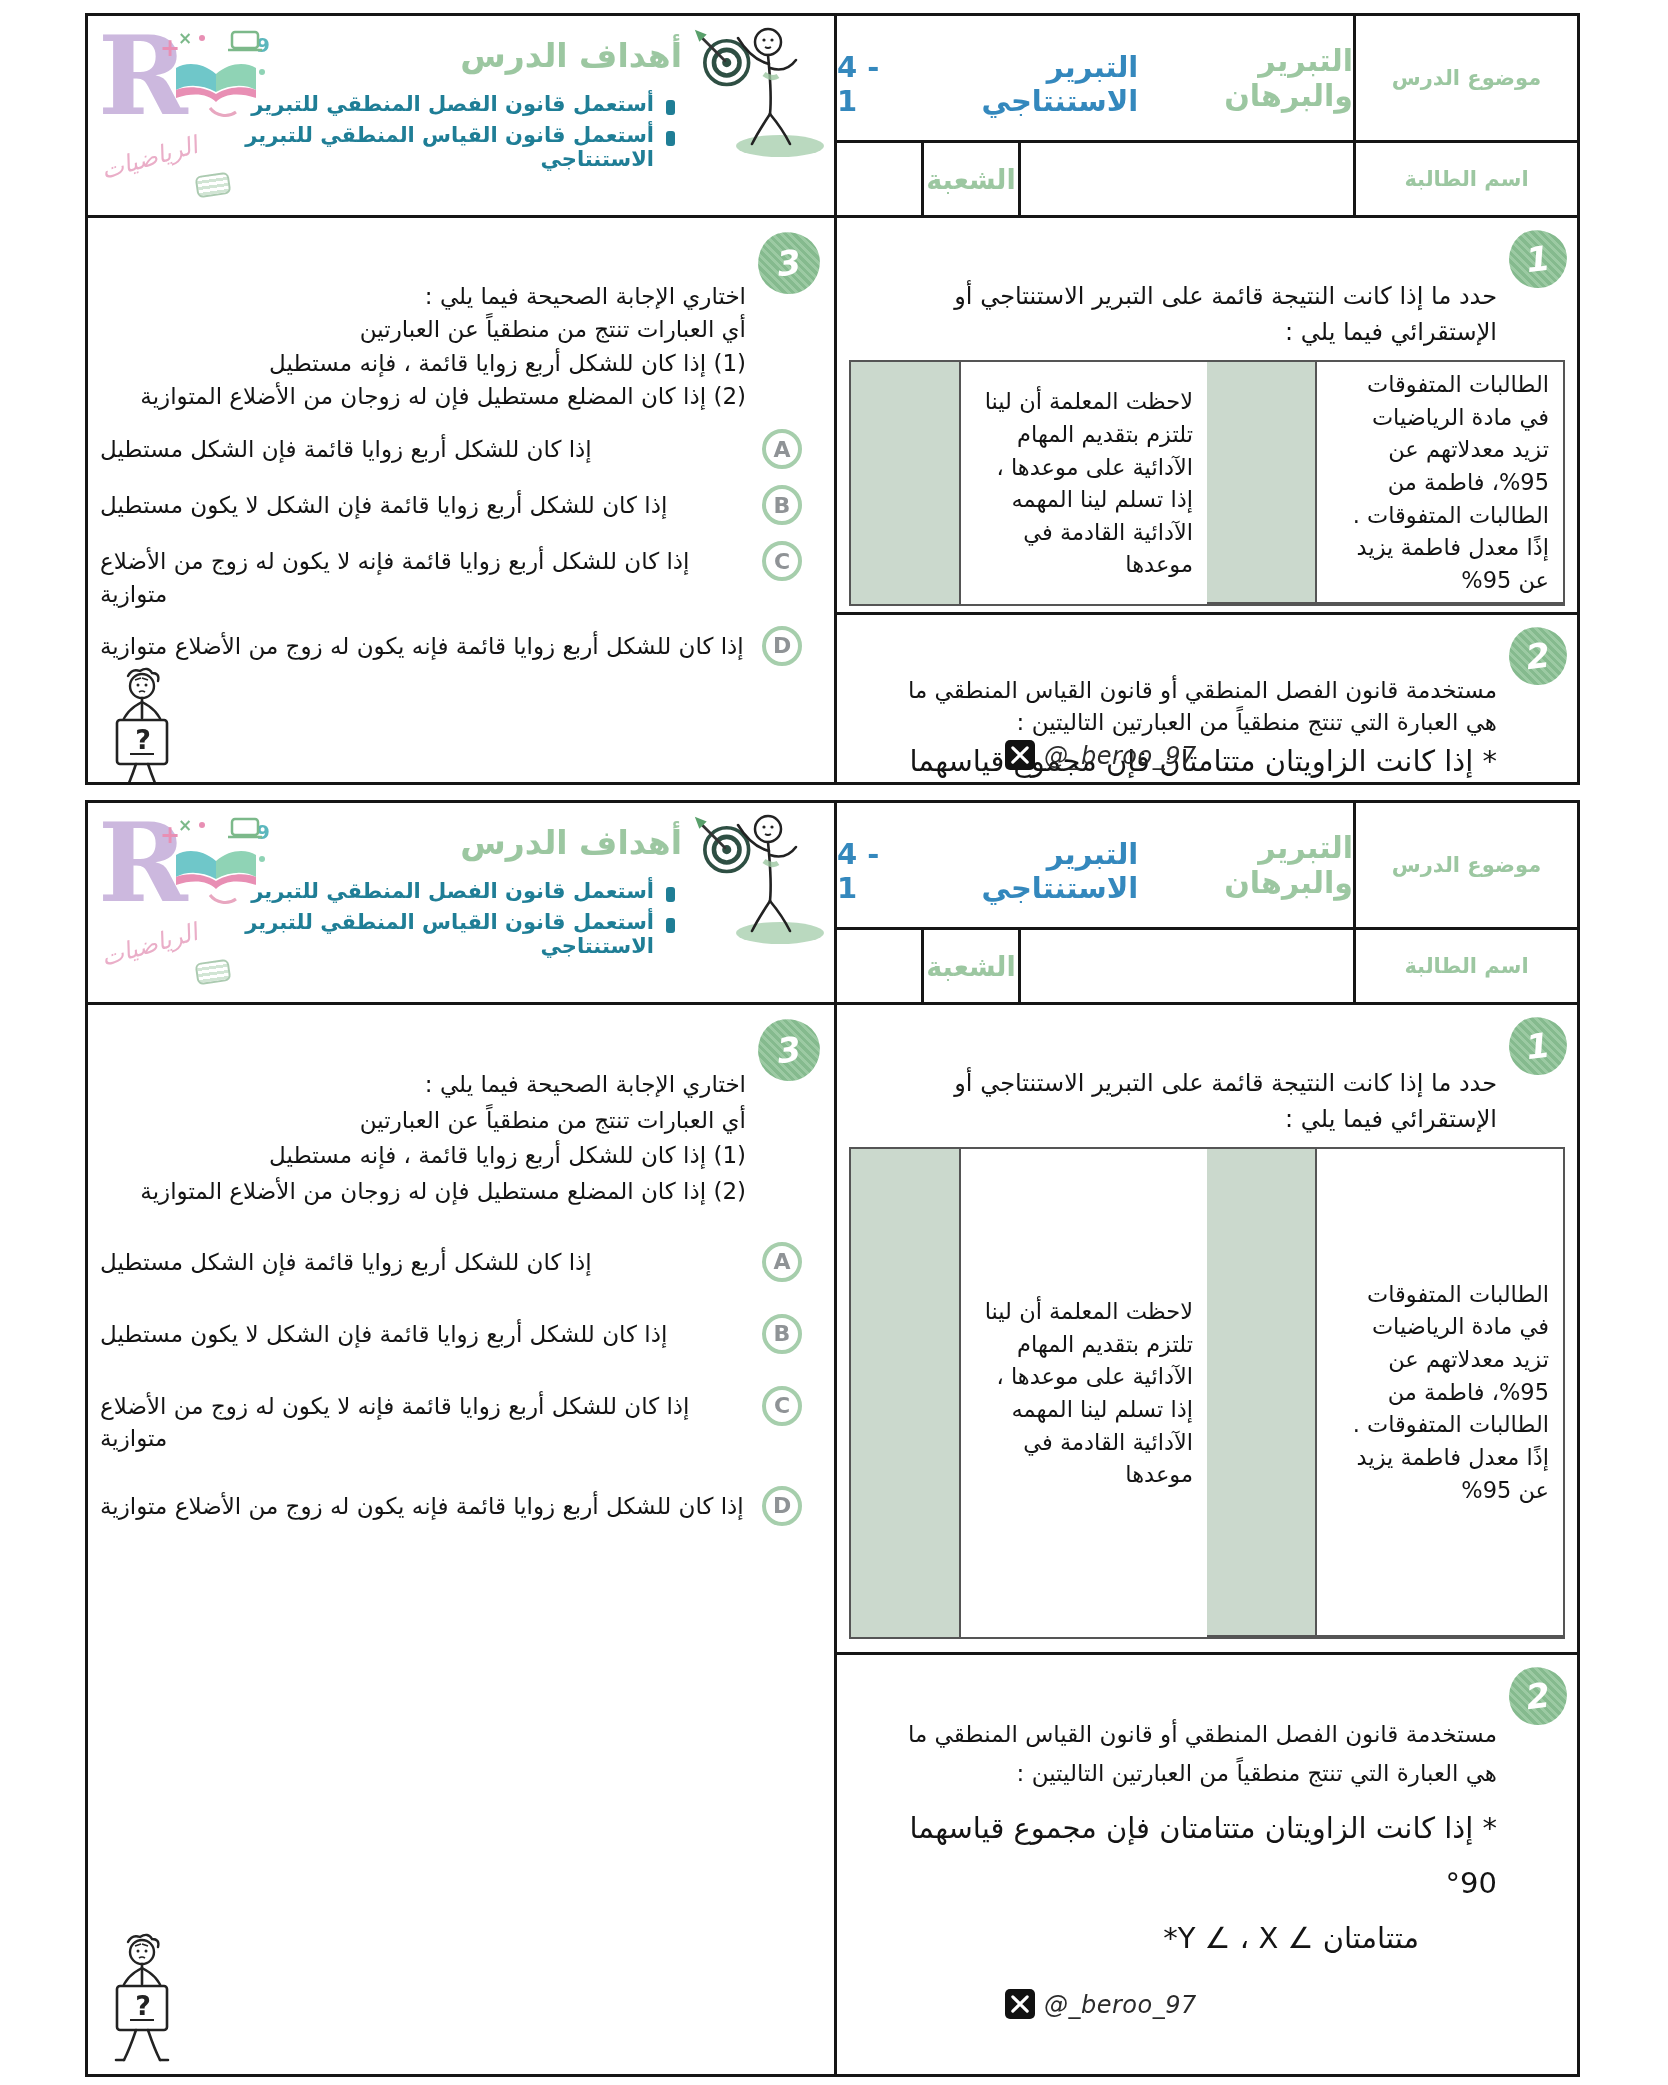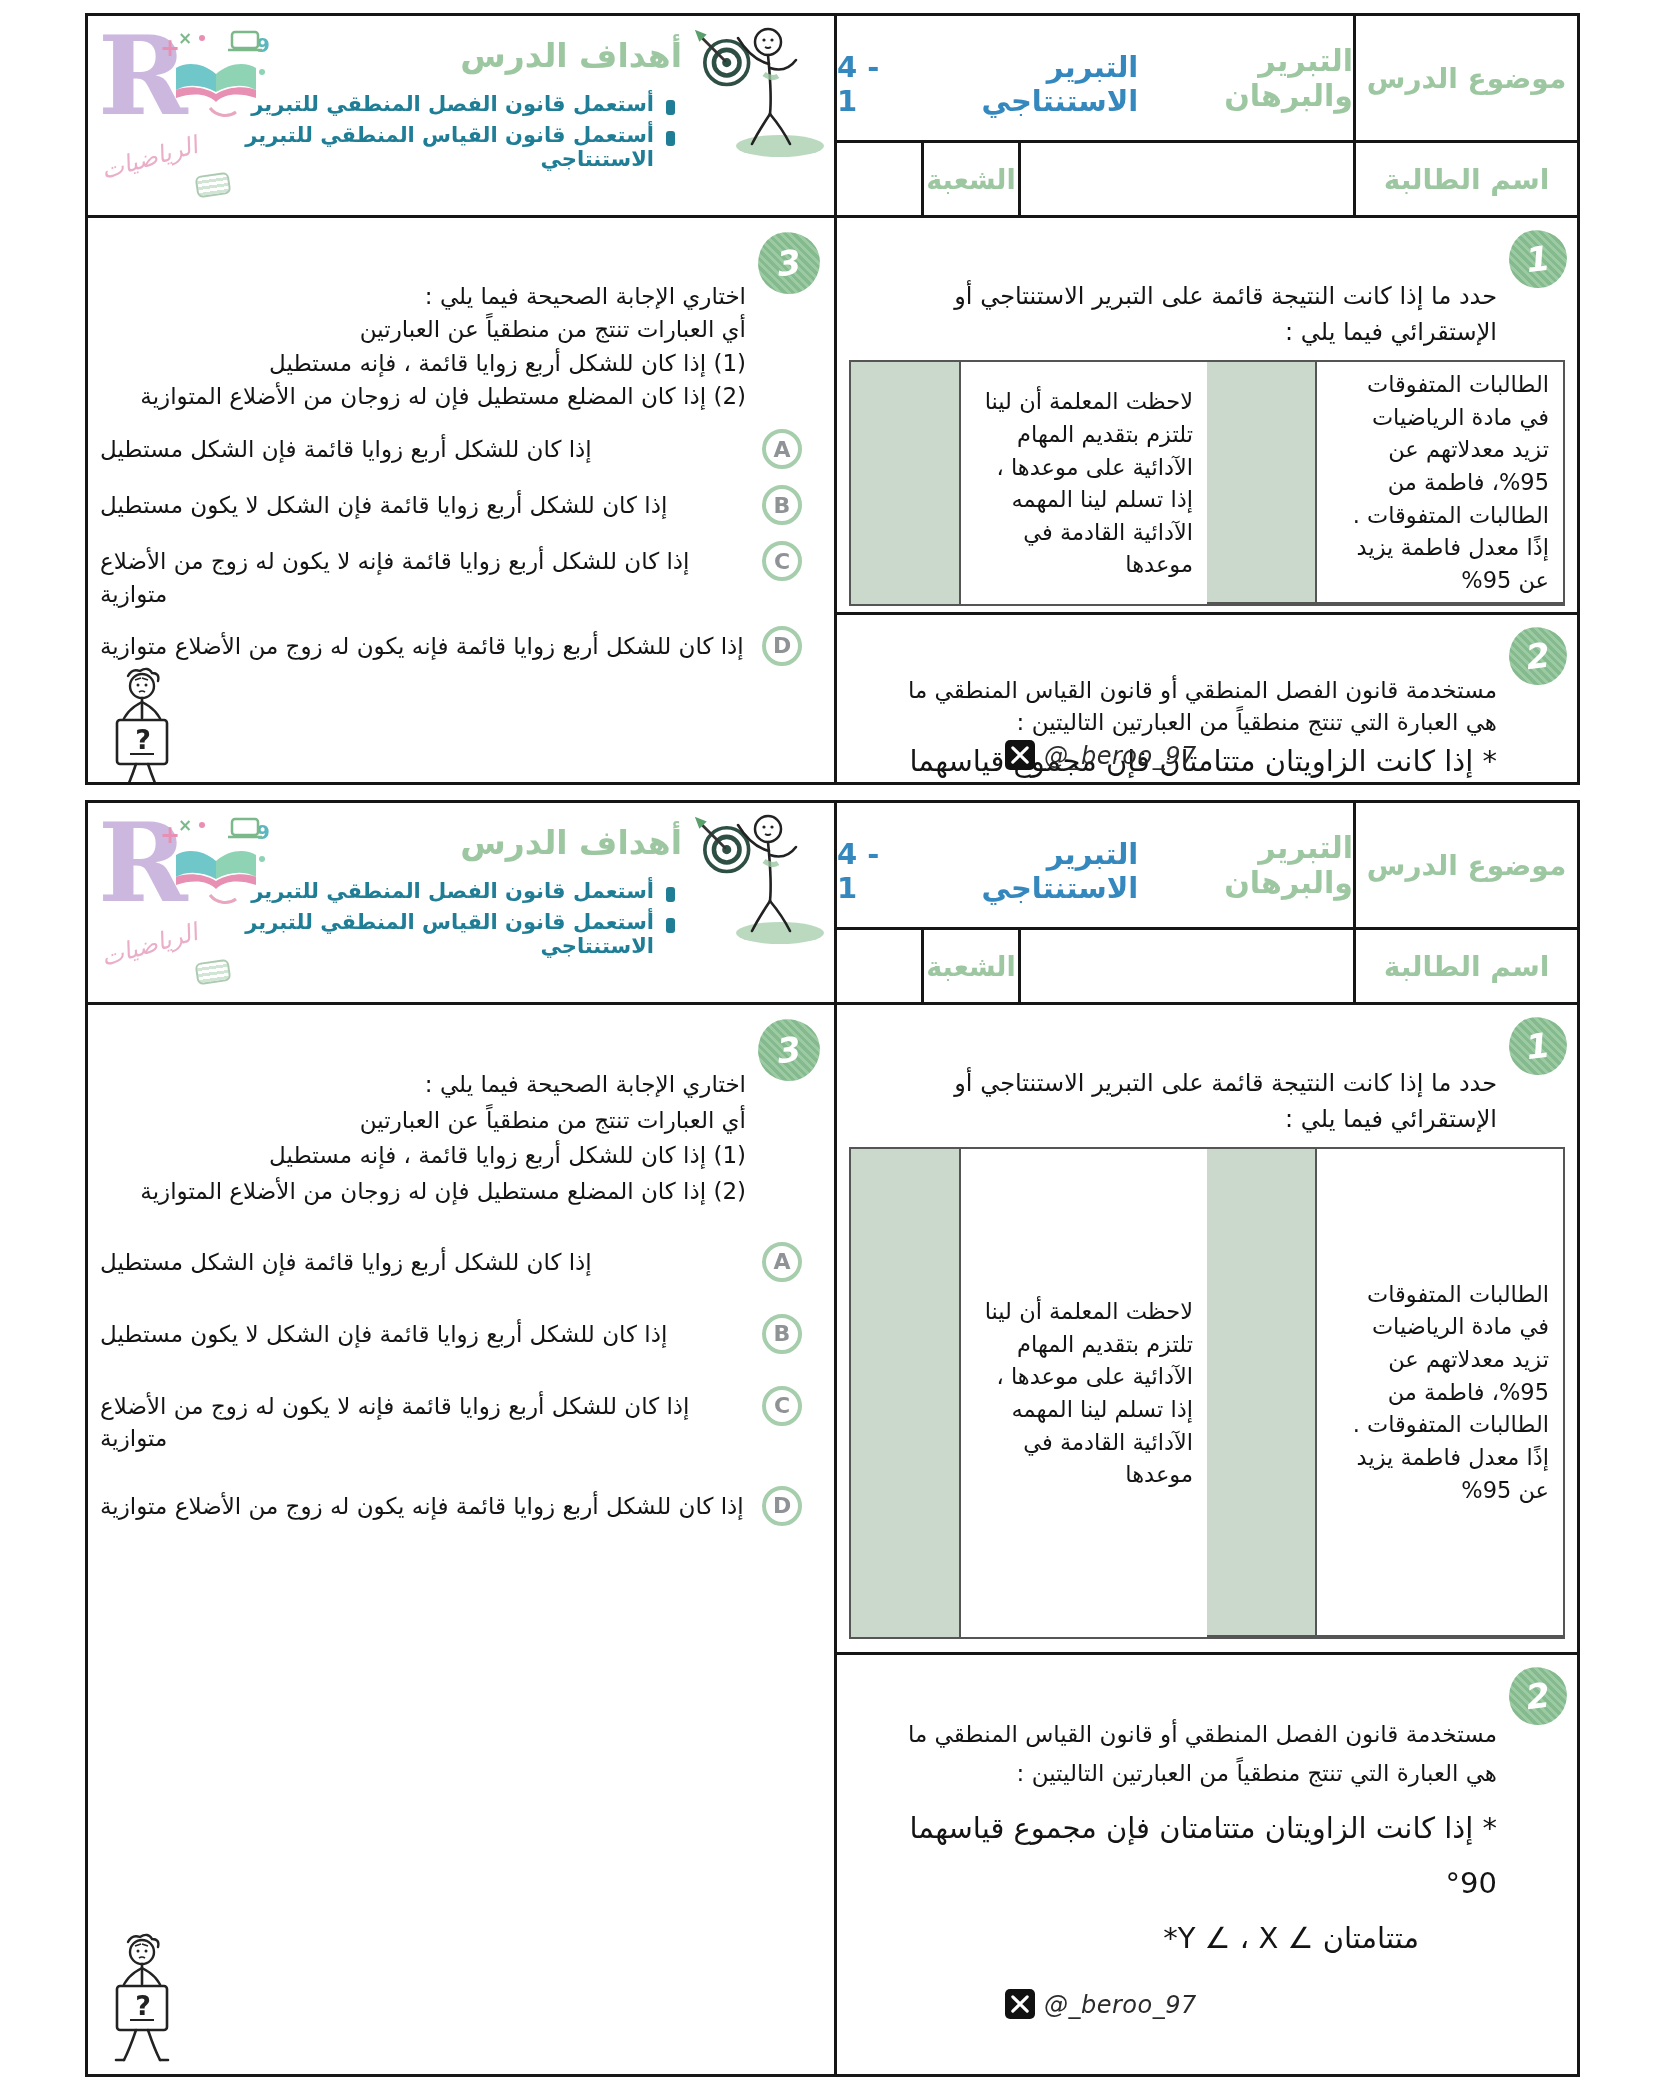--- a/index.html
+++ b/index.html
@@ -17,21 +17,21 @@
   .sheet1 { top: 13px;  height: 772px; }
   .sheet2 { top: 800px; height: 1277px; }
 
   .col-main { flex: 0 0 743px; border-left: 3px solid #161616; display:flex; flex-direction:column; }
   .col-obj  { flex: 1; display:flex; flex-direction:column; min-width:0; }
 
   
   .hdr-row1 { flex: 0 0 127px; display:flex; border-bottom: 3px solid #161616; }
   .hdr-row2 { flex: 0 0 75px;  display:flex; border-bottom: 3px solid #161616; }
   .cell { display:flex; align-items:center; justify-content:center; }
-  .green-label { color:#9cc7a1; font-weight:bold; font-size:28px; }
+  .green-label { color:#9cc7a1; font-weight:bold; font-size:21px; }
   .cell-topic     { flex:0 0 224px; border-left:3px solid #161616; }
   .cell-title     { flex:1; flex-direction:row; gap:8px; }
   .unit-title     { color:#9cc7a1; font-weight:bold; font-size:30px; }
   .lesson-line    { display:flex; gap:10px; align-items:baseline; color:#3488bd; font-weight:bold; font-size:29px;margin-top:11px; }
   .cell-namelabel { flex:0 0 224px; border-left:3px solid #161616; }
   .cell-namefield { flex:1; }
   .cell-seclabel  { flex:0 0 100px; border-left:3px solid #161616; border-right:3px solid #161616; font-size:27px; }
   .cell-secfield  { flex:0 0 84px; }
 
   

